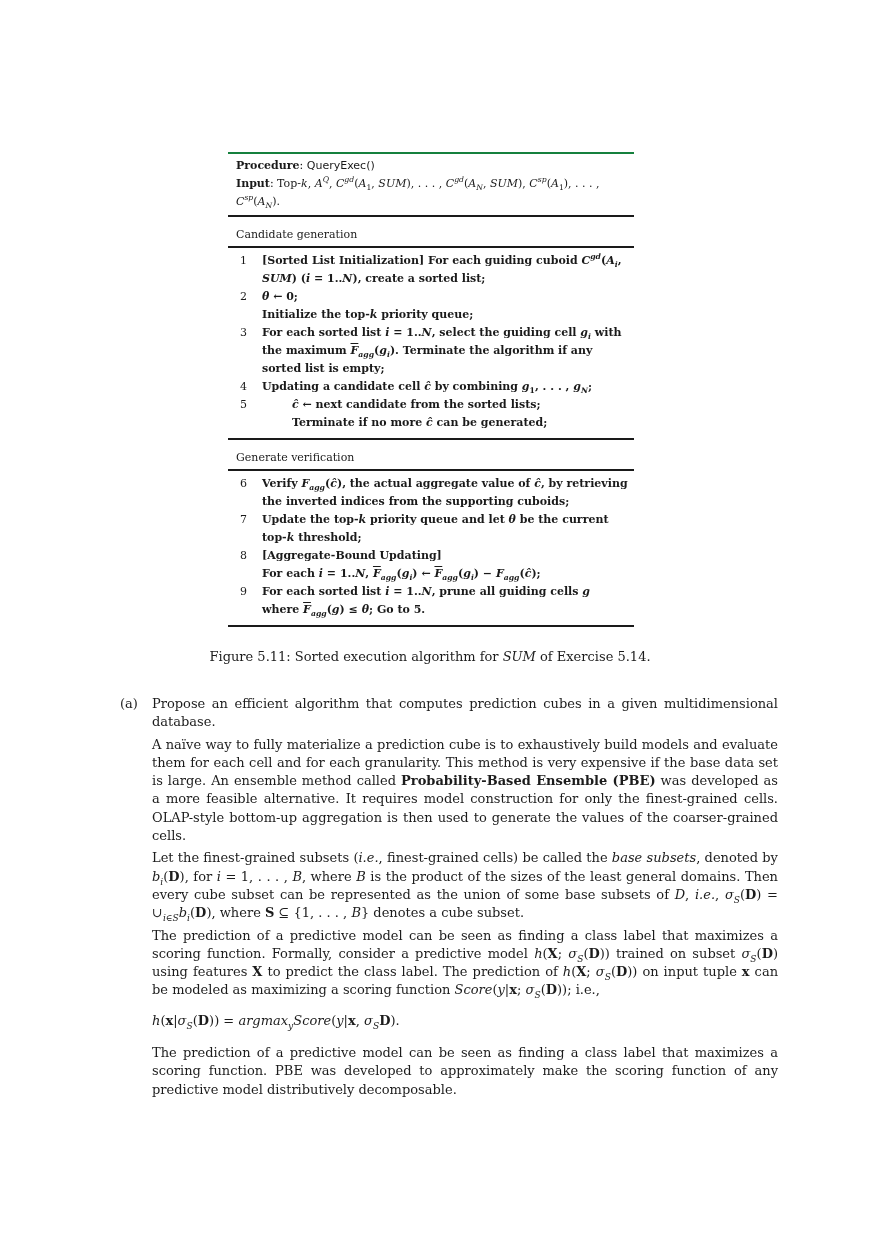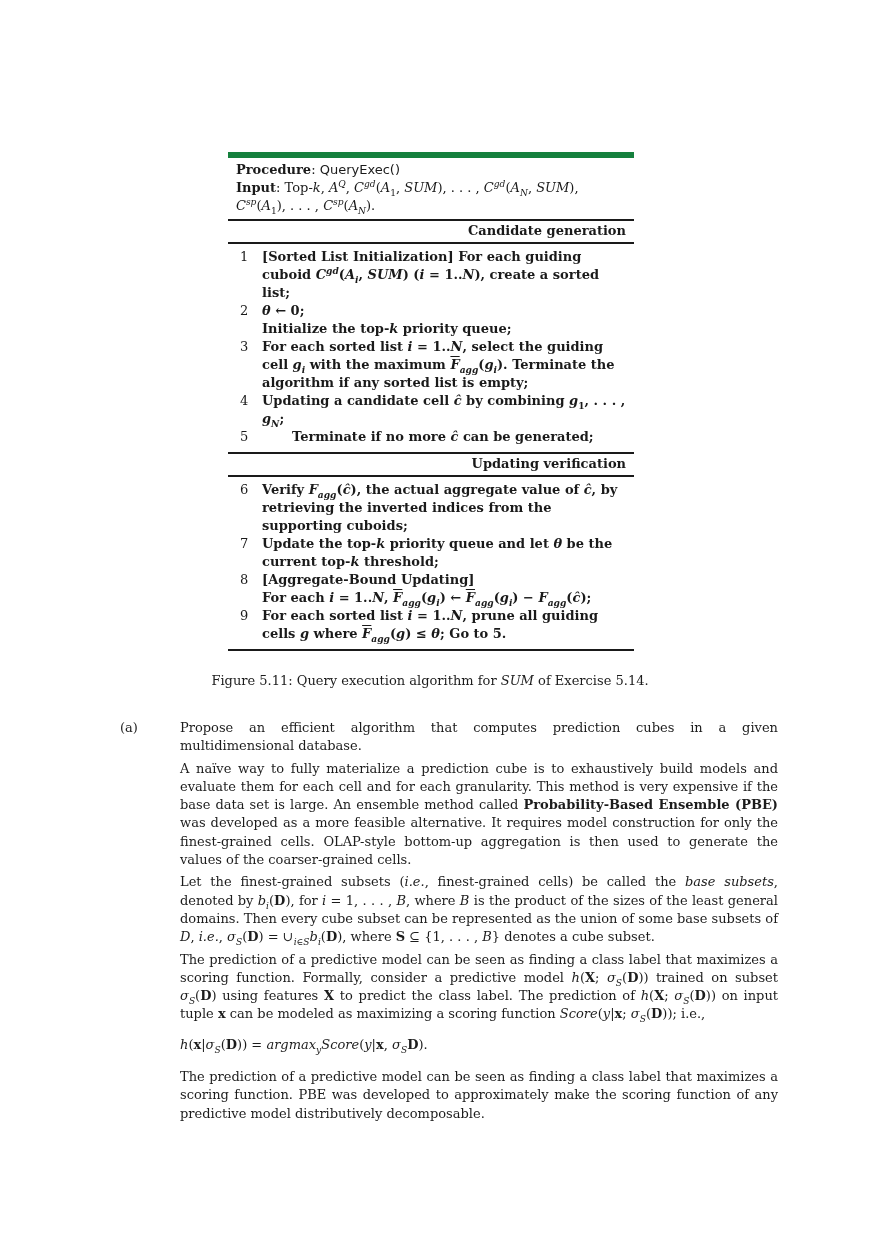--- a/index.html
+++ b/index.html
@@ -10,34 +10,33 @@
     color:#1c1c1c;
     position:relative;
     overflow:hidden;
   }
   .page{position:relative;width:880px;height:1247px;}
 
   
   .algorithm{
     margin:152px 0 0 228px;
     width:406px;
-    border-top:6px solid #15803d;
+    border-top:2px solid #15803d;
     border-bottom:2px solid #1a1a1a;
-    font-size:13px;
+    font-size:11px;
     line-height:18px;
     color:#1a1a1a;
   }
   .alg-head{padding:3px 6px 4px 8px;}
   .alg-line{text-align:left;}
   .alg-sec-title{
     border-top:2px solid #1a1a1a;
     border-bottom:2px solid #1a1a1a;
-    font-weight:bold;
-    padding:1px 8px 2px 8px;
-    text-align:right;
+    font-weight:normal;
+    padding:9px 8px 2px 8px;
   }
   .alg-steps{padding:4px 0 6px 0;}
   .alg-step{display:flex;align-items:flex-start;}
   .alg-num{flex:none;width:34px;padding-left:12px;box-sizing:border-box;}
   .alg-content{flex:1;padding-right:6px;font-weight:bold;}
   .alg-ln.ind{padding-left:30px;}
 
   
   .caption{
     margin:21px 0 0 90px;
@@ -49,21 +48,21 @@
 
   
   .body-item{
     margin:29px 0 0 120px;
     width:658px;
     display:flex;
     font-size:13px;
     line-height:18.3px;
   }
   .item-label{flex:none;width:32px;}
-  .item-content{flex:1;text-align:justify;margin-left:28px;}
+  .item-content{flex:1;text-align:justify;}
   .item-content .p{margin:0 0 4px 0;}
   .item-content .eq{
     margin:12px 0 14px 0;
     text-align:left;
   }
 
   
   .b{font-weight:bold;}
   .i{font-style:italic;}
   .sf{font-family:"DejaVu Sans","Liberation Sans",sans-serif;}
@@ -106,25 +105,26 @@
           </div>
           <div class="alg-step">
             <div class="alg-num">4</div>
             <div class="alg-content">
               <div class="alg-ln"><span>Updating a candidate cell </span><span class="i">ĉ</span><span> by combining </span><span class="i">g</span><span class="sub">1</span><span>, . . . , </span><span class="i">g</span><span class="i sub">N</span><span>;</span></div>
             </div>
           </div>
           <div class="alg-step">
             <div class="alg-num">5</div>
             <div class="alg-content">
+              <div class="alg-ln ind"><span class="i">ĉ</span><span> ← next candidate from the sorted lists;</span></div>
               <div class="alg-ln ind"><span>Terminate if no more </span><span class="i">ĉ</span><span> can be generated;</span></div>
             </div>
           </div>
         </div>
-        <div class="alg-sec-title">Updating verification</div>
+        <div class="alg-sec-title">Generate verification</div>
         <div class="alg-steps">
           <div class="alg-step">
             <div class="alg-num">6</div>
             <div class="alg-content">
               <div class="alg-ln"><span>Verify </span><span class="i">F</span><span class="i sub">agg</span><span>(</span><span class="i">ĉ</span><span>), the actual aggregate value of </span><span class="i">ĉ</span><span>, by retrieving the inverted indices from the supporting cuboids;</span></div>
             </div>
           </div>
           <div class="alg-step">
             <div class="alg-num">7</div>
             <div class="alg-content">
@@ -141,21 +141,21 @@
           <div class="alg-step">
             <div class="alg-num">9</div>
             <div class="alg-content">
               <div class="alg-ln"><span>For each sorted list </span><span class="i">i</span><span> = 1..</span><span class="i">N</span><span>, prune all guiding cells </span><span class="i">g</span><span> where </span><span class="i ov">F</span><span class="i sub">agg</span><span>(</span><span class="i">g</span><span>) ≤ </span><span class="i">θ</span><span>; Go to 5.</span></div>
             </div>
           </div>
         </div>
       </div>
   </div>
 
-  <div class="caption"><span>Figure 5.11: Query execution algorithm for </span><span class="i">SUM</span><span> of Exercise 5.14.</span></div>
+  <div class="caption"><span>Figure 5.11: Sorted execution algorithm for </span><span class="i">SUM</span><span> of Exercise 5.14.</span></div>
 
   <div class="body-item">
     <div class="item-label">(a)</div>
     <div class="item-content" id="paragraphs">
         <div class="p"><span>Propose an efficient algorithm that computes prediction cubes in a given multidimensional database.</span></div>
         <div class="p"><span>A naïve way to fully materialize a prediction cube is to exhaustively build models and evaluate them for each cell and for each granularity.  This method is very expensive if the base data set is large.  An ensemble method called </span><span class="b">Probability-Based Ensemble (PBE)</span><span> was developed as a more feasible alternative.  It requires model construction for only the finest-grained cells. OLAP-style bottom-up aggregation is then used to generate the values of the coarser-grained cells.</span></div>
         <div class="p"><span>Let the finest-grained subsets (</span><span class="i">i.e.</span><span>, finest-grained cells) be called the </span><span class="i">base subsets</span><span>, denoted by </span><span class="i">b</span><span class="i sub">i</span><span>(</span><span class="b">D</span><span>), for </span><span class="i">i</span><span> = 1, . . . , </span><span class="i">B</span><span>, where </span><span class="i">B</span><span> is the product of the sizes of the least general domains.  Then every cube subset can be represented as the union of some base subsets of </span><span class="i">D</span><span>, </span><span class="i">i.e.</span><span>, </span><span class="i">σ</span><span class="i sub">S</span><span>(</span><span class="b">D</span><span>) = ∪</span><span class="i sub">i∈S</span><span class="i">b</span><span class="i sub">i</span><span>(</span><span class="b">D</span><span>), where </span><span class="b">S</span><span> ⊆ {1, . . . , </span><span class="i">B</span><span>} denotes a cube subset.</span></div>
         <div class="p"><span>The prediction of a predictive model can be seen as finding a class label that maximizes a scoring function.  Formally, consider a predictive model </span><span class="i">h</span><span>(</span><span class="b">X</span><span>; </span><span class="i">σ</span><span class="i sub">S</span><span>(</span><span class="b">D</span><span>)) trained on subset </span><span class="i">σ</span><span class="i sub">S</span><span>(</span><span class="b">D</span><span>) using features </span><span class="b">X</span><span> to predict the class label.  The prediction of </span><span class="i">h</span><span>(</span><span class="b">X</span><span>; </span><span class="i">σ</span><span class="i sub">S</span><span>(</span><span class="b">D</span><span>)) on input tuple </span><span class="b">x</span><span> can be modeled as maximizing a scoring function </span><span class="i">Score</span><span>(</span><span class="i">y</span><span>|</span><span class="b">x</span><span>; </span><span class="i">σ</span><span class="i sub">S</span><span>(</span><span class="b">D</span><span>)); i.e.,</span></div>
         <div class="eq"><span class="i">h</span><span>(</span><span class="b">x</span><span>|</span><span class="i">σ</span><span class="i sub">S</span><span>(</span><span class="b">D</span><span>)) = </span><span class="i">argmax</span><span class="i sub">y</span><span class="i">Score</span><span>(</span><span class="i">y</span><span>|</span><span class="b">x</span><span>, </span><span class="i">σ</span><span class="i sub">S</span><span class="b">D</span><span>).</span></div>
         <div class="p"><span>The prediction of a predictive model can be seen as finding a class label that maximizes a scoring function. PBE was developed to approximately make the scoring function of any predictive model distributively decomposable.</span></div>

